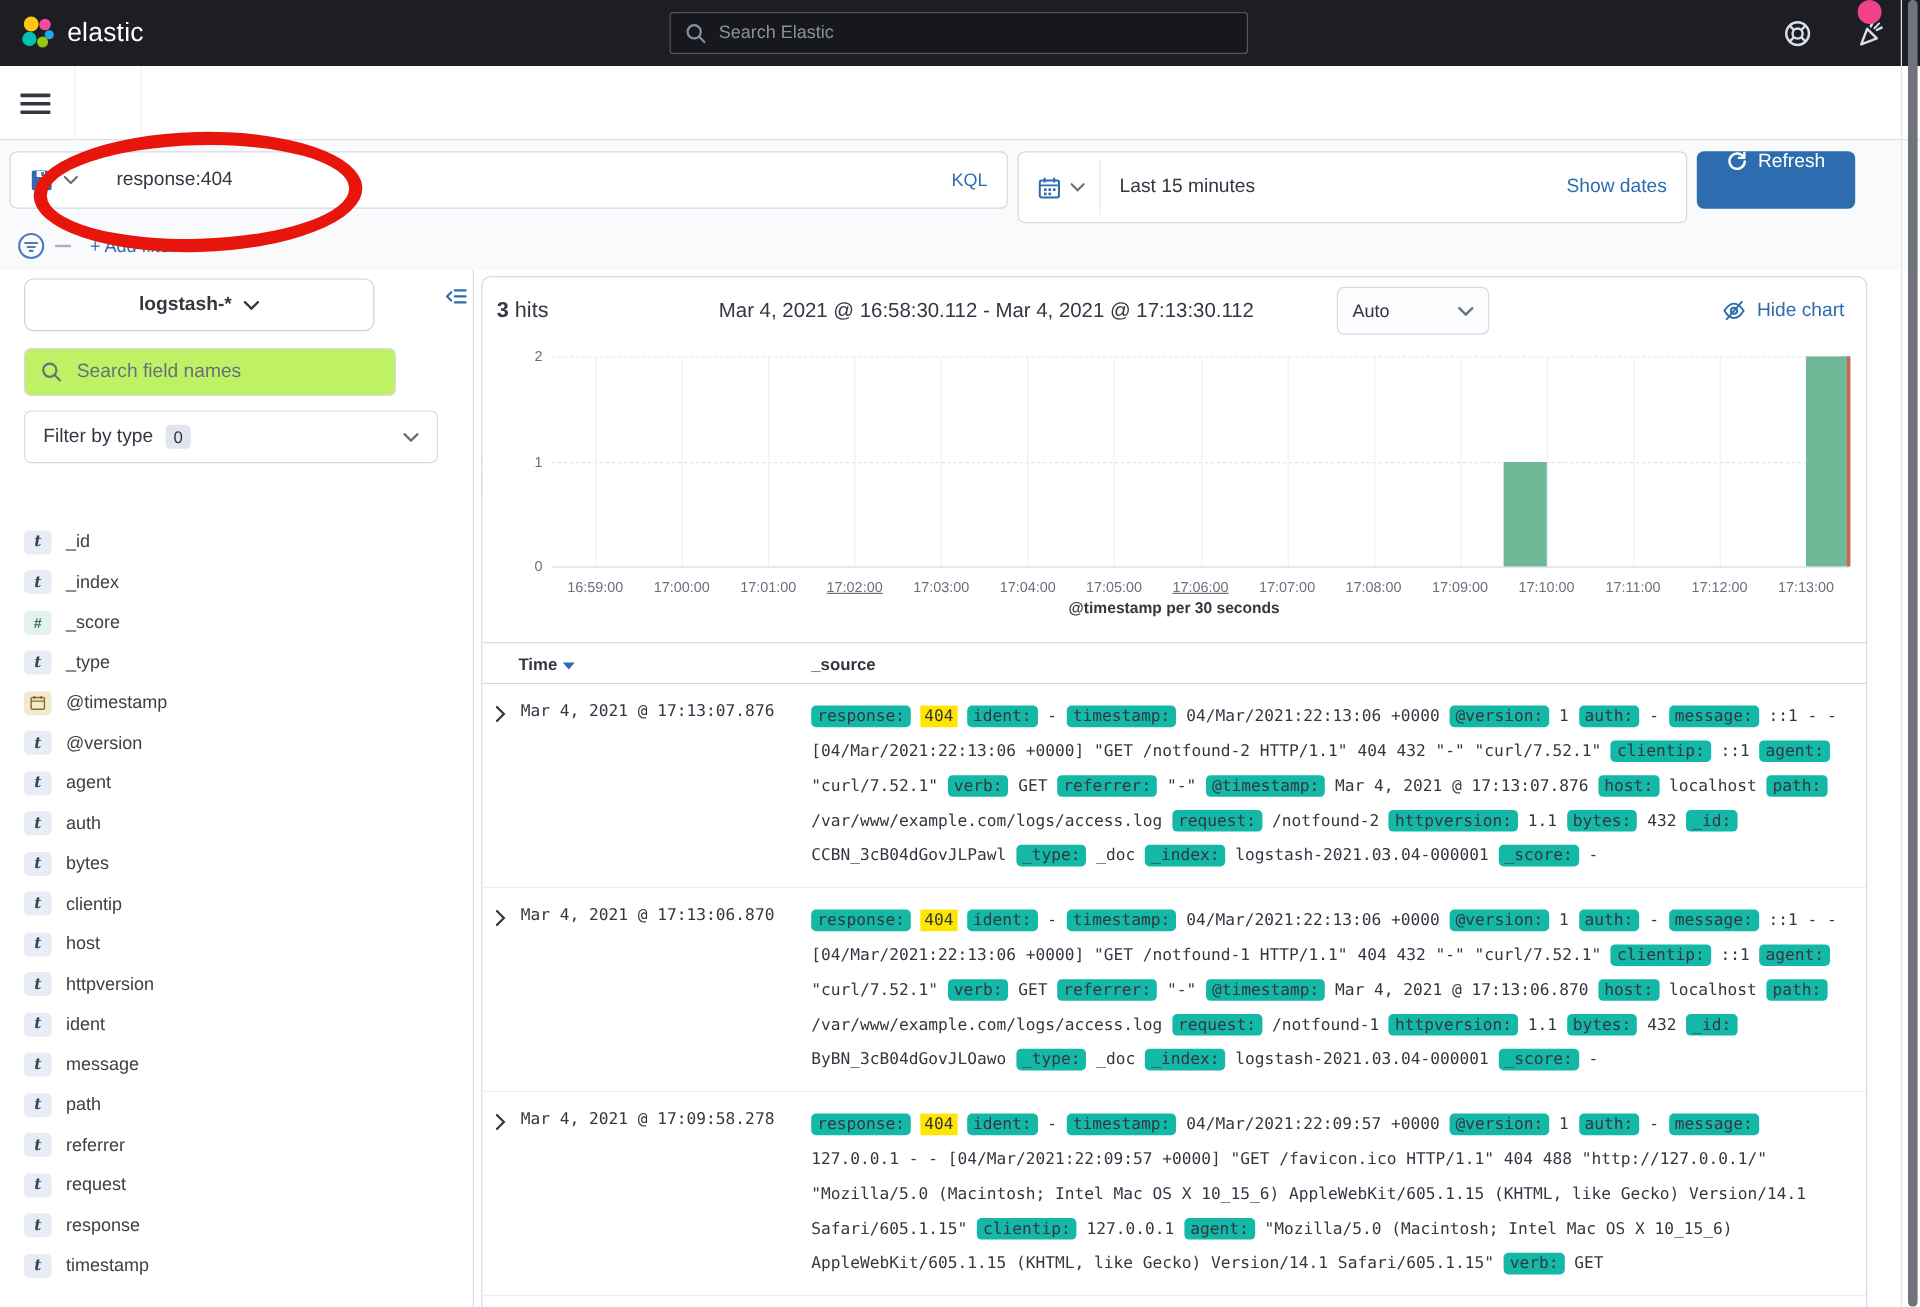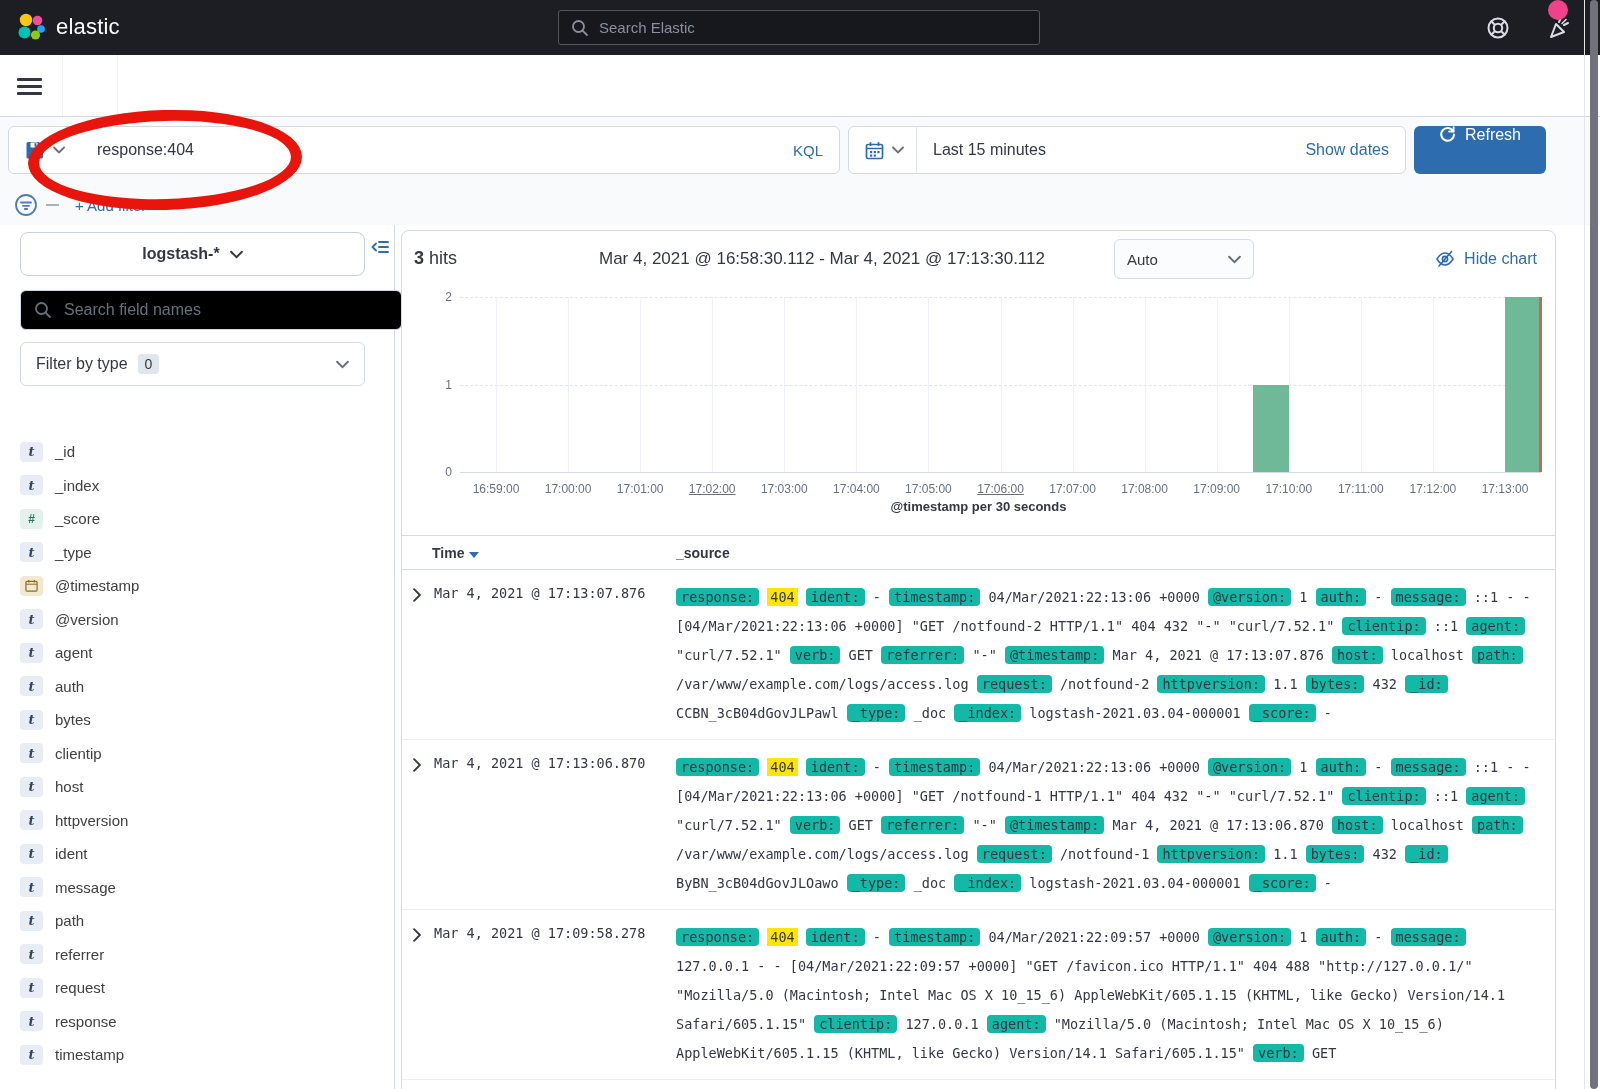--- a/index.html
+++ b/index.html
@@ -39,21 +39,21 @@
   
   .queryzone { position:absolute; left:0; top:117px; width:1600px; height:108px; background:#f9fafc; }
   .query-input {
     position:absolute; left:8px; top:9px; width:832px; height:48px; background:#fff;
     border:1px solid #d3dae6; border-radius:6px; display:flex; align-items:center;
   }
   .qi-left { display:flex; align-items:center; gap:8px; padding:0 14px 0 16px; cursor:pointer; }
   .query-text { font-size:16px; color:#343741; flex:1; padding-left:18px; }
   .kql { font-size:15px; color:#2e6cb0; padding-right:16px; cursor:pointer; }
   .datepicker {
-    position:absolute; left:848px; top:9px; width:558px; height:48px; background:#fff;
+    position:absolute; left:848px; top:9px; width:558px; height:60px; background:#fff;
     border:1px solid #d3dae6; border-radius:6px; display:flex; align-items:center;
   }
   .dp-left { display:flex; align-items:center; gap:8px; padding:0 12px 0 16px; cursor:pointer; }
   .dp-div { width:1px; height:46px; background:#e4e8ef; }
   .dp-text { font-size:16px; color:#343741; padding-left:16px; flex:1; }
   .show-dates { font-size:16px; color:#2e6cb0; padding-right:16px; cursor:pointer; }
   .refresh-btn {
     position:absolute; left:1414px; top:9px; width:132px; height:48px; background:#2e6cb0;
     border:none; border-radius:6px; color:#fff; font-size:16px; font-family:inherit;
     display:flex; align-items:flex-start; justify-content:center; gap:9px; cursor:pointer;
@@ -66,29 +66,29 @@
   
   .red-ellipse {
     position:absolute; left:28px; top:110px; width:274px; height:100px;
     border:11px solid #e8150d; border-radius:50%; transform:rotate(-1.5deg);
     pointer-events:none; z-index:50;
   }
 
   
   .sidebar { position:absolute; left:0; top:225px; width:395px; height:864px; background:#fff; border-right:1px solid #d3dae6; }
   .index-btn {
-    position:absolute; left:20px; top:7px; width:345px; height:44px; background:#fff;
+    position:absolute; left:20px; top:7px; width:292px; height:44px; background:#fff;
     border:1px solid #c9d1de; border-radius:8px; display:flex; align-items:center; justify-content:center;
     gap:10px; cursor:pointer;
   }
   .index-btn span { font-weight:bold; font-size:16px; color:#343741; }
   .collapse-ic { position:absolute; left:370px; top:12px; cursor:pointer; }
   .field-search {
-    position:absolute; left:20px; top:65px; width:382px; height:40px; border:1px solid #d3dae6;
-    border-radius:6px; background:#000000; display:flex; align-items:center; gap:12px; padding:0 13px;
+    position:absolute; left:20px; top:65px; width:310px; height:40px; border:1px solid #d3dae6;
+    border-radius:6px; background:#bef264; display:flex; align-items:center; gap:12px; padding:0 13px;
   }
   .field-search span { color:#69707d; font-size:16px; }
   .type-filter {
     position:absolute; left:20px; top:117px; width:345px; height:44px; border:1px solid #d3dae6;
     border-radius:6px; background:#fff; display:flex; align-items:center; padding:0 15px; gap:10px; cursor:pointer;
   }
   .type-filter .lbl { font-size:16px; color:#343741; }
   .mini-badge { background:#e0e5ee; border-radius:4px; font-size:14px; color:#343741; padding:2px 7px; }
   .type-filter .chev { margin-left:auto; }
   .avail-row { position:absolute; left:20px; top:173px; width:345px; height:28px; display:flex; align-items:center; gap:12px; cursor:pointer; }
@@ -105,21 +105,21 @@
   
   .main-panel {
     position:absolute; left:401px; top:230px; width:1155px; height:880px;
     background:#fff; border:1px solid #d3dae6; border-radius:8px; overflow:hidden;
   }
   .hits-bar { position:relative; height:56px; }
   .hits { position:absolute; left:12px; top:17px; font-size:18px; }
   .hits b { font-weight:bold; }
   .range-text { position:absolute; left:197px; top:18px; font-size:17px; color:#343741; }
   .interval-select {
-    position:absolute; left:712px; top:8px; width:140px; height:40px; background:#fbfcfd;
+    position:absolute; left:712px; top:8px; width:127px; height:40px; background:#fbfcfd;
     border:1px solid #d3dae6; border-radius:6px; display:flex; align-items:center; padding:0 12px; cursor:pointer;
   }
   .interval-select span { font-size:15px; color:#343741; }
   .interval-select .chev { margin-left:auto; }
   .hide-chart { position:absolute; right:18px; top:18px; display:flex; gap:9px; align-items:center; cursor:pointer; }
   .hide-chart span { color:#2e6cb0; font-size:16px; }
 
   .chart { position:relative; height:248px; }
   .ylab { position:absolute; left:-24px; top:104px; transform:rotate(-90deg); font-weight:bold; font-size:13px; color:#343741; letter-spacing:.3px; }
   .plot { position:absolute; left:58px; right:14px; top:10px; bottom:62px; border-bottom:1px solid #d3dae6; }

